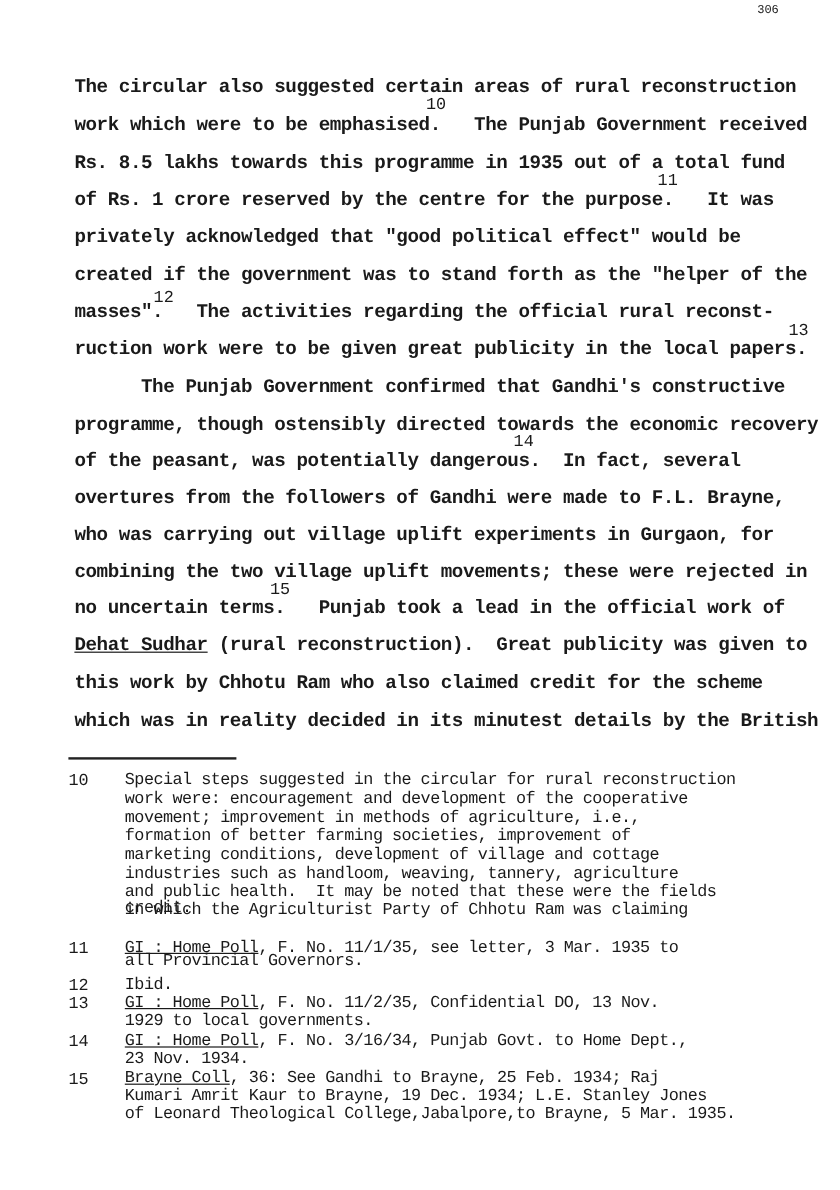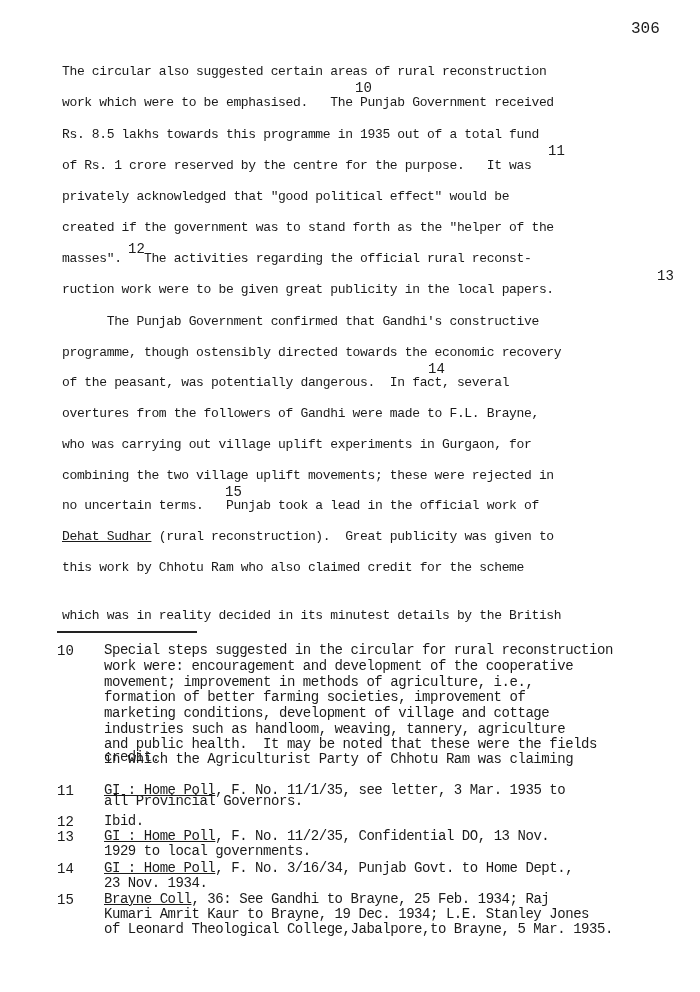--- a/index.html
+++ b/index.html
@@ -2,26 +2,26 @@
 <html><head>
 <meta charset="utf-8">
 <style>
   html, body { margin: 0; padding: 0; background: #ffffff; }
   body {
     width: 700px; height: 992px; position: relative; overflow: hidden;
     font-family: "Liberation Mono", "DejaVu Sans Mono", monospace;
     color: #1a1a1a;
   }
   .page-number {
-    position: absolute; top: 20px; left: 631px;
-    font-size: 16px;
+    position: absolute; top: 4px; left: 631px;
+    font-size: 10px;
   }
   .body-line {
     position: absolute; left: 62px;
-    font-size: 13px; white-space: pre; letter-spacing: -0.35px;
+    font-size: 16px; white-space: pre; letter-spacing: -0.35px; font-weight: bold;
   }
   .sup {
     position: absolute; font-size: 14px;
   }
   .u { text-decoration: underline; }
   .rule {
     position: absolute; left: 57px; top: 631px; width: 140px; height: 2px;
     background: #222;
   }
   .fn-num {
@@ -54,21 +54,21 @@
   <div class="body-line" style="top:345px">programme, though ostensibly directed towards the economic recovery</div>
   <div class="sup" style="top:361px; left:428px">14</div>
   <div class="body-line" style="top:375px">of the peasant, was potentially dangerous.  In fact, several</div>
   <div class="body-line" style="top:406px">overtures from the followers of Gandhi were made to F.L. Brayne,</div>
   <div class="body-line" style="top:437px">who was carrying out village uplift experiments in Gurgaon, for</div>
   <div class="body-line" style="top:468px">combining the two village uplift movements; these were rejected in</div>
   <div class="sup" style="top:484px; left:225px">15</div>
   <div class="body-line" style="top:498px">no uncertain terms.   Punjab took a lead in the official work of</div>
   <div class="body-line" style="top:529px"><span class="u">Dehat Sudhar</span><span> (rural reconstruction).  Great publicity was given to</span></div>
   <div class="body-line" style="top:560px">this work by Chhotu Ram who also claimed credit for the scheme</div>
-  <div class="body-line" style="top:608px">which was in reality decided in its minutest details by the British</div>
+  <div class="body-line" style="top:592px">which was in reality decided in its minutest details by the British</div>
 </div>
 
 <div class="rule"></div>
 
 <div>
 
   <div class="fn-num" style="top:643px">10</div>
   <div class="fn-line" style="top:643px">Special steps suggested in the circular for rural reconstruction</div>
   <div class="fn-line" style="top:659px">work were: encouragement and development of the cooperative</div>
   <div class="fn-line" style="top:675px">movement; improvement in methods of agriculture, i.e.,</div>

